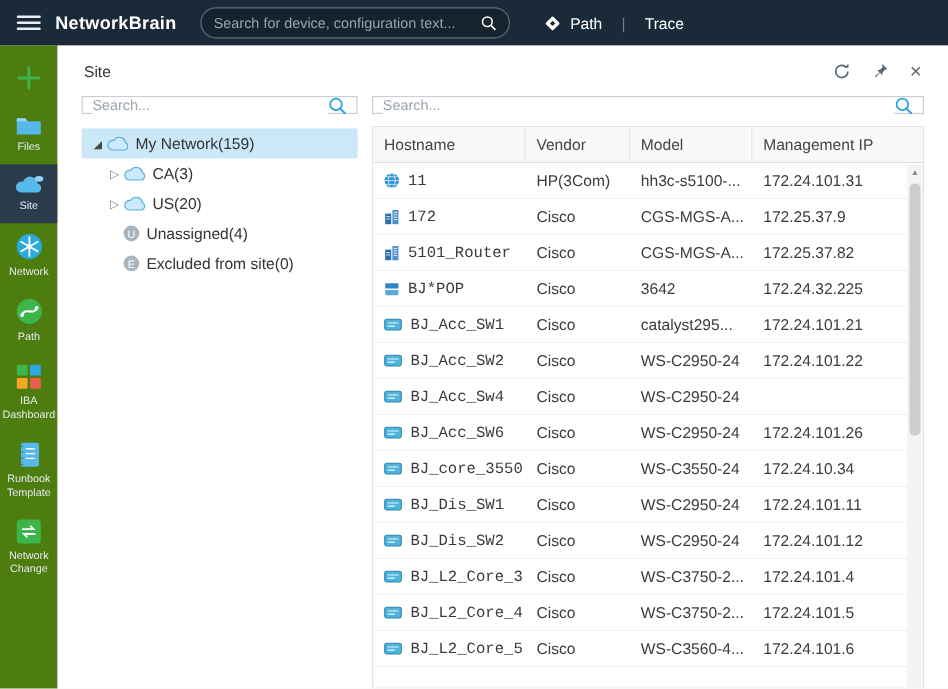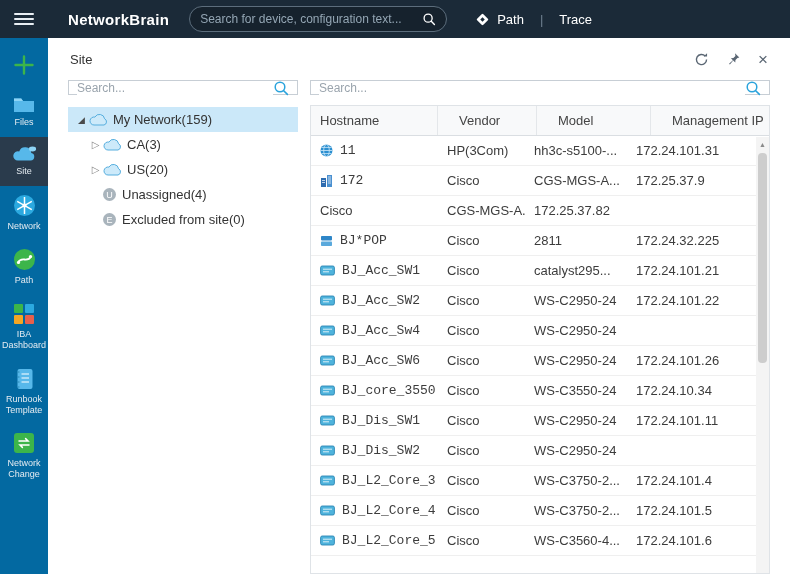--- a/index.html
+++ b/index.html
@@ -8,39 +8,39 @@
     width:790px; height:574px; overflow:hidden; position:relative;
     font-family:"Liberation Sans", sans-serif; background:#fff;
   }
   
   .topbar {
     height:38px; background:#1b2a38; display:flex; align-items:center;
     color:#fff; flex:none;
   }
   .hamburger { width:20px; margin-left:14px; cursor:pointer; }
   .hamburger span { display:block; height:2px; background:#e8eef3; margin:3px 0; border-radius:1px; }
-  .logo { margin-left:34px; font-size:15px; font-weight:700; letter-spacing:.3px; white-space:nowrap; }
+  .logo { margin-left:12px; font-size:15px; font-weight:700; letter-spacing:.3px; white-space:nowrap; }
   .logo .p2 { font-weight:700; }
   .top-search {
     margin-left:20px; width:258px; height:26px; border:1px solid #5c6d7c;
     border-radius:14px; display:flex; align-items:center; padding:0 10px;
     background:rgba(0,0,0,.18);
   }
   .top-search input {
     flex:1; background:transparent; border:none; outline:none;
     color:#dfe7ee; font-size:12px; font-family:inherit;
   }
   .top-search input::placeholder { color:#94a6b4; }
   .mag { flex:none; display:flex; align-items:center; }
   .top-path { margin-left:28px; display:flex; align-items:center; gap:7px; font-size:13px; cursor:pointer; }
   .top-sep { color:#6e8090; margin:0 16px; font-size:13px; }
   .top-trace { font-size:13px; cursor:pointer; }
   
   .body { display:flex; height:536px; }
-  .sidebar { width:48px; background:#0369a1; flex:none; display:flex; flex-direction:column; padding-top:4px; }
+  .sidebar { width:48px; background:#4d7c0f; flex:none; display:flex; flex-direction:column; padding-top:4px; }
   .side-item {
     display:flex; flex-direction:column; align-items:center; justify-content:center;
     padding:8px 2px 9px; gap:4px; cursor:pointer;
   }
   .side-item.active { background:#2a3b4c; }
   .side-label { font-size:9px; color:#e4ebf1; text-align:center; line-height:1.2; }
   
   .content { flex:1; background:#fff; display:flex; flex-direction:column; overflow:hidden; }
   .panel-header { height:42px; flex:none; display:flex; align-items:center; padding:0 22px; }
   .panel-title { font-size:13px; color:#333; }
@@ -68,21 +68,21 @@
   .badge {
     width:13px; height:13px; border-radius:50%; background:#a9b4bc; color:#fff;
     font-size:9px; display:flex; align-items:center; justify-content:center;
     margin-right:6px; flex:none;
   }
   
   .table-pane { flex:1; display:flex; flex-direction:column; overflow:hidden; }
   .table-wrap { flex:1; margin-top:10px; border:1px solid #dfe3e7; position:relative; overflow:hidden; background:#fff; }
   .thead {
     display:grid; grid-template-columns:127px 87px 102px 1fr; height:30px;
-    background:#f8f9fa; border-bottom:1px solid #dadee2;gap:12px;
+    background:#f8f9fa; border-bottom:1px solid #dadee2;
   }
   .th {
     display:flex; align-items:center; padding:0 9px; font-size:13px; color:#444;
     border-right:1px solid #e4e7ea; overflow:hidden; white-space:nowrap; cursor:pointer;
   }
   .th:last-child { border-right:none; }
   .tr { display:grid; grid-template-columns:127px 87px 102px 1fr; height:30px; border-bottom:1px solid #efefef; cursor:pointer; background:#fff; }
   .td {
     display:flex; align-items:center; padding:0 9px; font-size:13px; color:#3c3c3c;
     overflow:hidden; white-space:nowrap; text-overflow:ellipsis;
@@ -325,36 +325,46 @@
                         <path d="M2 6.5h3M2 8.5h3M8 3h3M8 5h3M8 7h3M8 9h3" stroke="#ffffff" stroke-width=".7"></path>
                       </svg>
                     </span>
                     <span>172</span>
                   </div>
                   <div class="td">Cisco</div>
                   <div class="td">CGS-MGS-A...</div>
                   <div class="td">172.25.37.9</div>
                 </div>
                 <div class="tr">
+                  <div class="td host">
+                    <span class="di">
+                      <svg width="13" height="13" viewBox="0 0 13 13">
+                        <rect x="1" y="4" width="5" height="9" fill="#2e6cb0"></rect>
+                        <rect x="7" y="1" width="5" height="12" fill="#4a90d0"></rect>
+                        <path d="M2 6.5h3M2 8.5h3M8 3h3M8 5h3M8 7h3M8 9h3" stroke="#ffffff" stroke-width=".7"></path>
+                      </svg>
+                    </span>
+                    <span>5101_Router</span>
+                  </div>
                   <div class="td">Cisco</div>
                   <div class="td">CGS-MGS-A...</div>
                   <div class="td">172.25.37.82</div>
                 </div>
                 <div class="tr">
                   <div class="td host">
                     <span class="di">
                       <svg width="13" height="12" viewBox="0 0 13 12">
                         <rect x="1" y="1" width="11" height="4.4" rx=".8" fill="#2e86c8"></rect>
                         <rect x="1" y="6.6" width="11" height="4.4" rx=".8" fill="#5aa9dc"></rect>
                       </svg>
                     </span>
                     <span>BJ*POP</span>
                   </div>
                   <div class="td">Cisco</div>
-                  <div class="td">2811</div>
+                  <div class="td">3642</div>
                   <div class="td">172.24.32.225</div>
                 </div>
                 <div class="tr">
                   <div class="td host">
                     <span class="di">
                       <svg width="15" height="11" viewBox="0 0 15 11">
                         <rect x=".6" y="1" width="13.8" height="9" rx="1.6" fill="#4fb3dc" stroke="#2b86b4" stroke-width=".9"></rect>
                         <path d="M3 4.2h9M3 6.8h6" stroke="#eaf7fd" stroke-width=".9"></path>
                       </svg>
                     </span>
@@ -438,20 +448,21 @@
                     <span class="di">
                       <svg width="15" height="11" viewBox="0 0 15 11">
                         <rect x=".6" y="1" width="13.8" height="9" rx="1.6" fill="#4fb3dc" stroke="#2b86b4" stroke-width=".9"></rect>
                         <path d="M3 4.2h9M3 6.8h6" stroke="#eaf7fd" stroke-width=".9"></path>
                       </svg>
                     </span>
                     <span>BJ_Dis_SW2</span>
                   </div>
                   <div class="td">Cisco</div>
                   <div class="td">WS-C2950-24</div>
+                  <div class="td">172.24.101.12</div>
                 </div>
                 <div class="tr">
                   <div class="td host">
                     <span class="di">
                       <svg width="15" height="11" viewBox="0 0 15 11">
                         <rect x=".6" y="1" width="13.8" height="9" rx="1.6" fill="#4fb3dc" stroke="#2b86b4" stroke-width=".9"></rect>
                         <path d="M3 4.2h9M3 6.8h6" stroke="#eaf7fd" stroke-width=".9"></path>
                       </svg>
                     </span>
                     <span>BJ_L2_Core_3</span>

